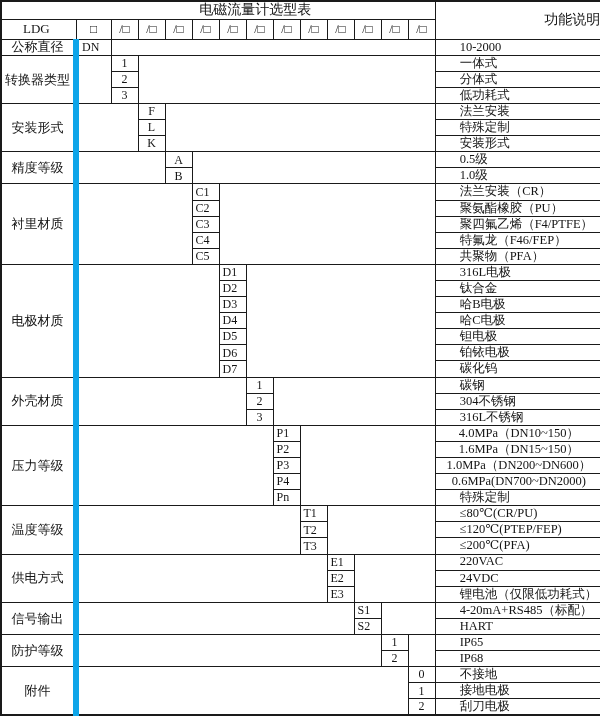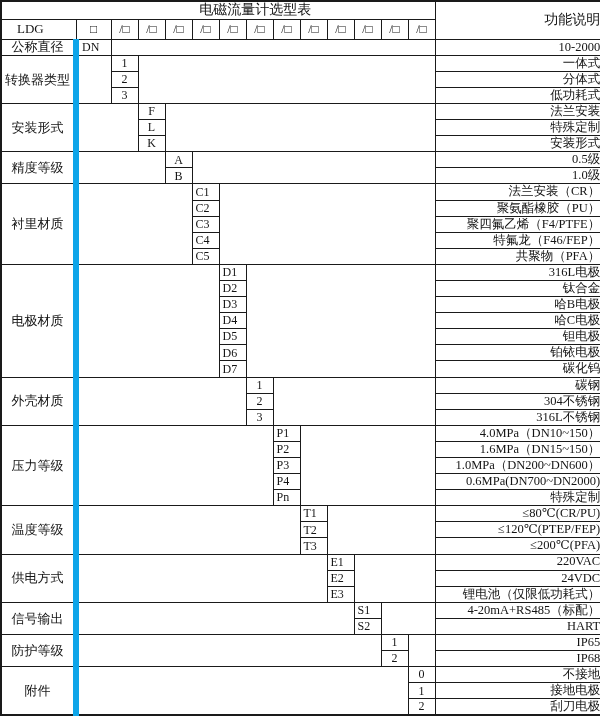--- a/index.html
+++ b/index.html
@@ -27,38 +27,39 @@
     border-bottom:1px solid #1a1a1a;
     border-right:1px solid #1a1a1a;
     text-align:center;font-size:14px;
   }
   td.fnhdr{
     border-left:1px solid #1a1a1a;
     border-bottom:1px solid #1a1a1a;
     text-align:right;font-size:14px;
   }
   tr.ldg-row td{border:1px solid #1a1a1a;text-align:center;font-size:12px;}
-  tr.ldg-row td.ldg{text-align:left;padding-left:15px;font-size:13px;}
+  tr.ldg-row td.ldg{text-align:left;padding-left:21px;font-size:13px;}
   tbody.grp{border-top:1px solid #1a1a1a;}
   td.label{
     border-right:6px solid #0ea5e9;
     text-align:center;font-size:13px;
   }
   td.sp{border:0;}
   td.code{
     border:1px solid #1a1a1a;
     text-align:left;padding-left:3px;font-size:12px;font-family:Liberation Serif, serif;
   }
   td.code.c{text-align:center;padding-left:0;}
   td.desc{
     border-left:1px solid #1a1a1a;
     border-top:1px solid #1a1a1a;
-    text-align:right;
-  }
-  td.desc.al{text-align:right;padding-left:2px;}
+    text-align:left;
+    padding-left:24px;
+  }
+  td.desc.al{text-align:center;padding-left:2px;}
 </style>
 </head>
 <body>
 
 <table>
   <colgroup>
     <col style="width:75px">
       <col style="width:35px">
     <col style="width:27px">
       <col style="width:27px">

